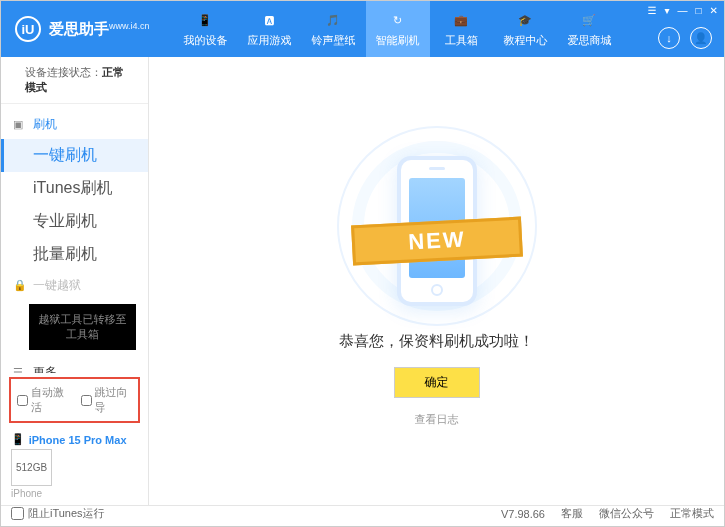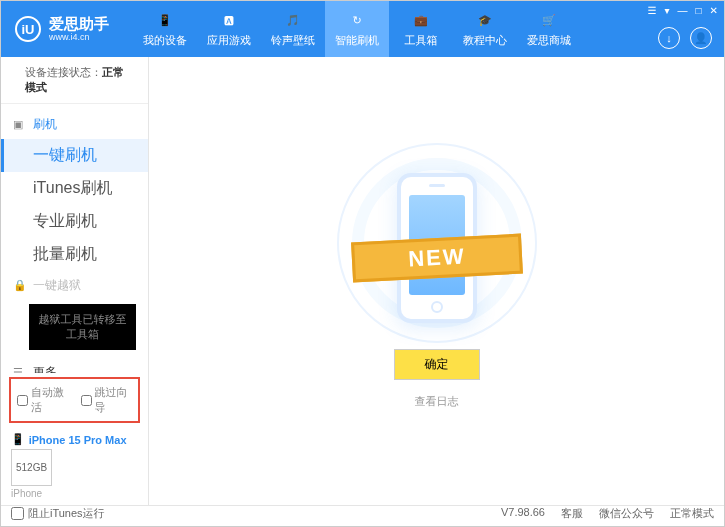--- a/index.html
+++ b/index.html
@@ -1,20 +1,20 @@
 <!DOCTYPE html>
 <html><head>
 <meta charset="utf-8">
 <style>
 * { margin: 0; padding: 0; box-sizing: border-box; font-family: "Microsoft YaHei", sans-serif; }
 body { width: 725px; height: 527px; background: #fff; border: 1px solid #ccc; overflow: hidden; }
 .header { height: 56px; background: #2d8cf0; display: flex; align-items: center; color: #fff; position: relative; }
 .logo-area { display: flex; align-items: center; padding: 0 14px; }
 .logo-circle { width: 26px; height: 26px; border: 2px solid #fff; border-radius: 50%; display: flex; align-items: center; justify-content: center; font-weight: bold; font-size: 13px; margin-right: 8px; }
-.logo-text { display: flex; flex-direction: column; }
+.logo-text { display: flex; flex-direction: row; }
 .logo-title { font-size: 15px; font-weight: bold; line-height: 1.1; }
 .logo-url { font-size: 9px; opacity: 0.9; }
 .nav { display: flex; margin-left: 10px; }
 .nav-item { width: 64px; height: 56px; display: flex; flex-direction: column; align-items: center; justify-content: center; font-size: 11px; cursor: pointer; }
 .nav-item.active { background: #66b1ff; }
 .nav-icon { width: 20px; height: 20px; margin-bottom: 2px; display: flex; align-items: center; justify-content: center; }
 .win-controls { position: absolute; right: 6px; top: 4px; display: flex; gap: 8px; font-size: 10px; }
 .win-controls span { cursor: pointer; }
 .header-icons { position: absolute; right: 12px; bottom: 8px; display: flex; gap: 10px; }
 .header-icons .circ { width: 22px; height: 22px; border: 1.5px solid #fff; border-radius: 50%; display: flex; align-items: center; justify-content: center; font-size: 11px; }
@@ -41,21 +41,21 @@
 .phone-body { position: absolute; left: 35px; top: 20px; width: 80px; height: 150px; background: #fff; border: 4px solid #dbeafe; border-radius: 14px; box-shadow: 0 4px 20px rgba(45,140,240,0.15); }
 .phone-screen { position: absolute; left: 8px; top: 18px; right: 8px; bottom: 24px; background: linear-gradient(#a3d5ff,#6eb8ff); border-radius: 3px; }
 .phone-btn { position: absolute; left: 50%; bottom: 6px; width: 12px; height: 12px; margin-left: -6px; border: 2px solid #dbeafe; border-radius: 50%; }
 .phone-speaker { position: absolute; left: 50%; top: 7px; width: 16px; height: 3px; background:#dbeafe; border-radius:2px; margin-left:-8px;}
 .banner { position: absolute; left: -10px; top: 85px; width: 170px; height: 40px; background: #f5b83d; transform: rotate(-3deg); display: flex; align-items: center; justify-content: center; font-weight: bold; color: #fff; font-size: 22px; letter-spacing: 2px; border: 3px solid #e6a020; }
 .halo { position: absolute; left: 50%; top: 50%; width: 200px; height: 200px; border: 2px solid #eaf3fe; border-radius: 50%; transform: translate(-50%,-50%); z-index: -1; }
 .halo2 { position: absolute; left:50%; top:50%; width:170px; height:170px; border:12px solid #f4faff; border-radius:50%; transform:translate(-50%,-50%); z-index:-1;}
 .success-text { font-size: 15px; color: #333; margin-bottom: 16px; }
 .ok-btn { padding: 6px 30px; border: 1px solid #ccc; background: #fde047; font-size: 12px; cursor: pointer; margin-bottom: 14px; }
 .view-log { font-size: 11px; color: #999; cursor: pointer; }
-.footer { height: 16px; border-top: 1px solid #e5e5e5; display: flex; font-size: 11px; color: #666; padding: 0 10px; }
+.footer { height: 16px; border-top: 1px solid #e5e5e5; display: flex; align-items: center; font-size: 11px; color: #666; padding: 0 10px; }
 .footer .left { display: flex; align-items: center; gap: 4px; }
 .footer .spacer { flex: 1; }
 .footer .item { margin-left: 16px; cursor: pointer; }
 </style>
 </head>
 <body>
 
 <div class="header">
   <div class="logo-area">
     <div class="logo-circle">iU</div>
@@ -159,20 +159,21 @@
     <div class="phone-img">
       <div class="halo"></div>
       <div class="halo2"></div>
       <div class="phone-body">
         <div class="phone-speaker"></div>
         <div class="phone-screen"></div>
         <div class="phone-btn"></div>
       </div>
       <div class="banner">NEW</div>
     </div>
+    <div class="success-text">恭喜您，保资料刷机成功啦！</div>
     <button class="ok-btn">确定</button>
     <div class="view-log">查看日志</div>
   </div>
 </div>
 
 <div class="footer">
   <label class="left">
       <input type="checkbox" style="">
       <span>阻止iTunes运行</span>
     </label>

